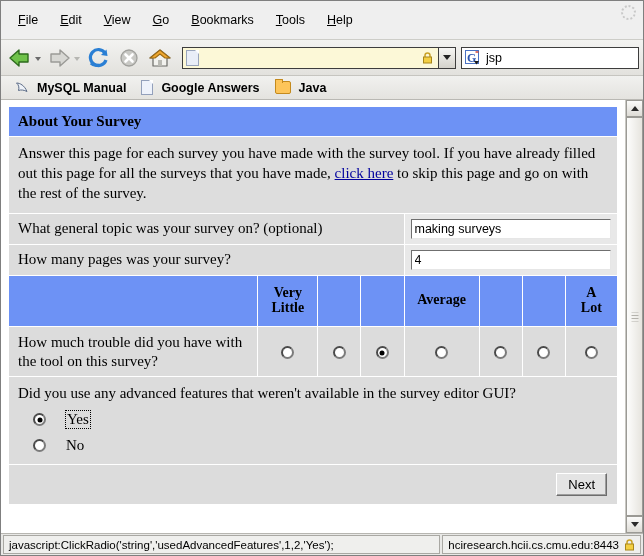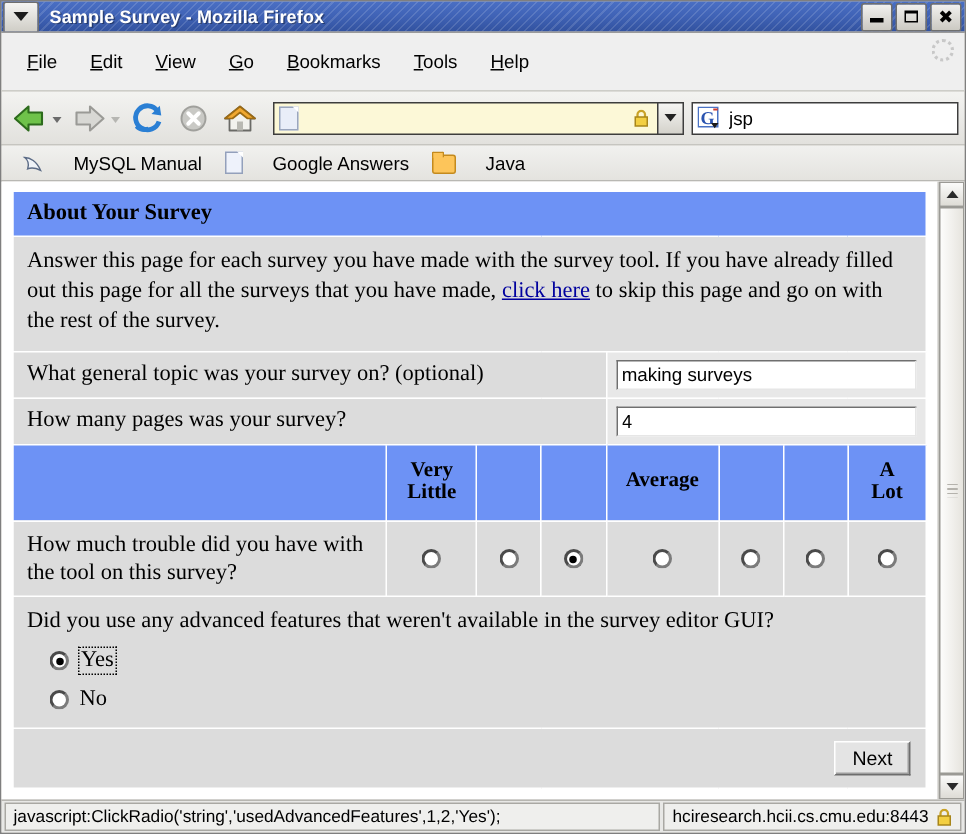--- a/index.html
+++ b/index.html
@@ -136,21 +136,21 @@
   .g-ico { width:16px;height:15px; flex:none; position:relative; }
   .search-input { flex:1 1 auto; border:none; outline:none; font-size:12.5px; background:transparent; font-family:"Liberation Sans",sans-serif; color:#000;}
 
   
   .bmbar {
     height: 24px; box-sizing:border-box;
     background: linear-gradient(to bottom,#f1f1ef,#e4e3df);
     border-bottom:1px solid #b9b8b3;
     display:flex; align-items:center; padding-left:8px; gap: 3px;
   }
-  .bmitem { display:flex; align-items:flex-end; gap:20px; padding:2px 6px; font-size:12.5px; color:#000; white-space:nowrap;}
+  .bmitem { display:flex; align-items:center; gap:8px; padding:2px 6px; font-size:12.5px; color:#000; white-space:nowrap;font-weight:bold;}
   .folder-ico {
     width:14px;height:11px;background:#fdc55a;border:1px solid #c48a1d;border-radius:1px 2px 2px 2px;
     position:relative; flex:none;
   }
   .folder-ico::before{content:"";position:absolute;left:-1px;top:-3px;width:6px;height:3px;background:#fdc55a;border:1px solid #c48a1d;border-bottom:none;border-radius:1px 1px 0 0;}
   .doc-ico{width:10px;height:13px;background:#eef2fb;border:1px solid #93a0bb;flex:none;position:relative;}
   .doc-ico::after{content:"";position:absolute;right:-1px;top:-1px;border-left:4px solid transparent;border-top:4px solid #fff;}
   .dolphin-ico{width:14px;height:13px;flex:none;}
 
   
@@ -225,21 +225,21 @@
   .radio.on::after{
     content:""; position:absolute; left:50%; top:50%;
     width:5px;height:5px;border-radius:50%;background:#000;
     transform:translate(-50%,-50%);
   }
 
   .yesno-cell {
     background:#dcdcdc; border:1px solid #ffffff;
     font-size:15px; padding:8px 9px 10px 9px;
   }
-  .yn-opt { display:flex; align-items:center; gap:7px; margin:9px 0 0 15px; }
+  .yn-opt { display:flex; align-items:center; gap:20px; margin:9px 0 0 15px; }
   .yn-label { font-size:15px; }
   .yn-label.focused { outline:1px dotted #000; padding:0 1px; }
 
   .footer-cell {
     background:#dcdcdc; border:1px solid #ffffff;
     padding:8px 10px; text-align:right;
   }
   .next-btn {
     font-family:Liberation Sans, sans-serif; font-size:13px;
     padding:3px 11px; background:#e4e4e4;
@@ -291,38 +291,20 @@
     border:1px solid #a9a8a3; background:#efefed;
     padding:0 5px; font-size:11.5px; color:#000;
     font-family:Liberation Sans, sans-serif; white-space:nowrap;
   }
 </style>
 </head>
 <body>
 
 <div class="window">
 
-  <div class="titlebar">
-    <div class="winmenu-btn">
-      <div class="chev-d"></div>
-    </div>
-    <div class="title-text">Sample Survey - Mozilla Firefox</div>
-    <div class="title-spacer"></div>
-    <div class="win-btns">
-      <div class="win-btn">
-          <div class="glyph-min"></div>
-        </div>
-      <div class="win-btn">
-          <div class="glyph-max"></div>
-        </div>
-      <div class="win-btn">
-          <span class="glyph-close">✖</span>
-        </div>
-    </div>
-  </div>
 
   <div class="menubar">
     <div class="menuitem"><u>F</u><span>ile</span></div>
     <div class="menuitem"><u>E</u><span>dit</span></div>
     <div class="menuitem"><u>V</u><span>iew</span></div>
     <div class="menuitem"><u>G</u><span>o</span></div>
     <div class="menuitem"><u>B</u><span>ookmarks</span></div>
     <div class="menuitem"><u>T</u><span>ools</span></div>
     <div class="menuitem"><u>H</u><span>elp</span></div>
     <div class="menu-throbber"></div>

